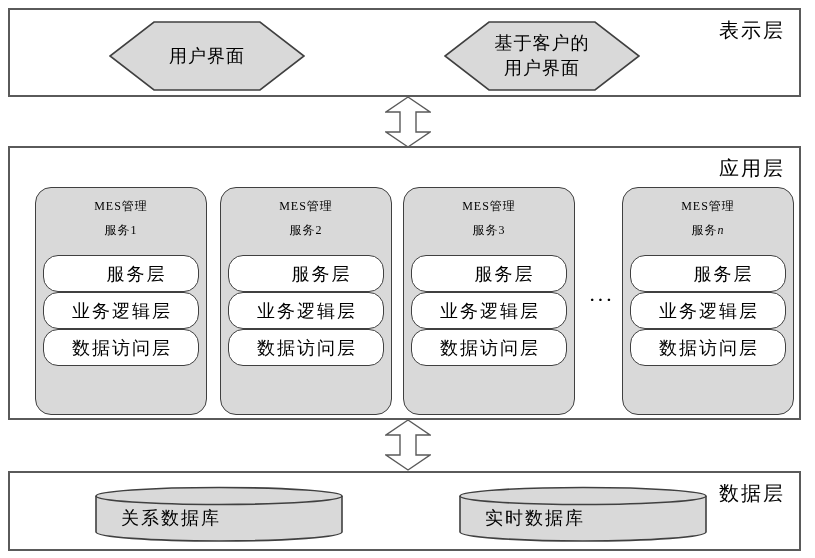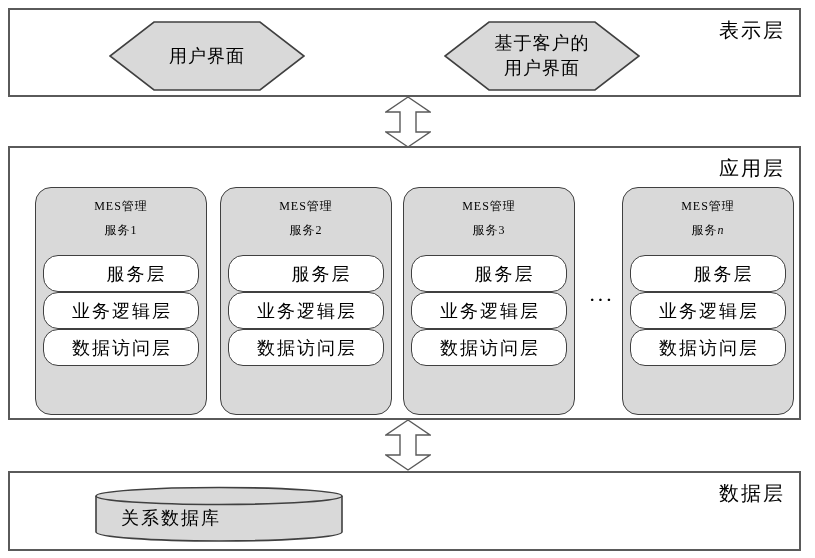--- a/index.html
+++ b/index.html
@@ -140,15 +140,24 @@
     <div class="cylinder cyl-relational">
       <span>
         <svg width="248" height="56" viewBox="0 0 248 56">
           <path d="M1 10 L1 46 A123 9 0 0 0 247 46 L247 10" fill="#d9d9d9" stroke="#404040" stroke-width="1.6"></path>
           <ellipse cx="124" cy="10" rx="123" ry="8.5" fill="#d9d9d9" stroke="#404040" stroke-width="1.6"></ellipse>
         </svg>
       </span>
       <div class="cyl-text">关系数据库</div>
     </div>
 
+    <div class="cylinder cyl-realtime">
+      <span>
+        <svg width="248" height="56" viewBox="0 0 248 56">
+          <path d="M1 10 L1 46 A123 9 0 0 0 247 46 L247 10" fill="#d9d9d9" stroke="#404040" stroke-width="1.6"></path>
+          <ellipse cx="124" cy="10" rx="123" ry="8.5" fill="#d9d9d9" stroke="#404040" stroke-width="1.6"></ellipse>
+        </svg>
+      </span>
+      <div class="cyl-text">实时数据库</div>
+    </div>
   </div>
 
 </div>
 
 </body></html>

